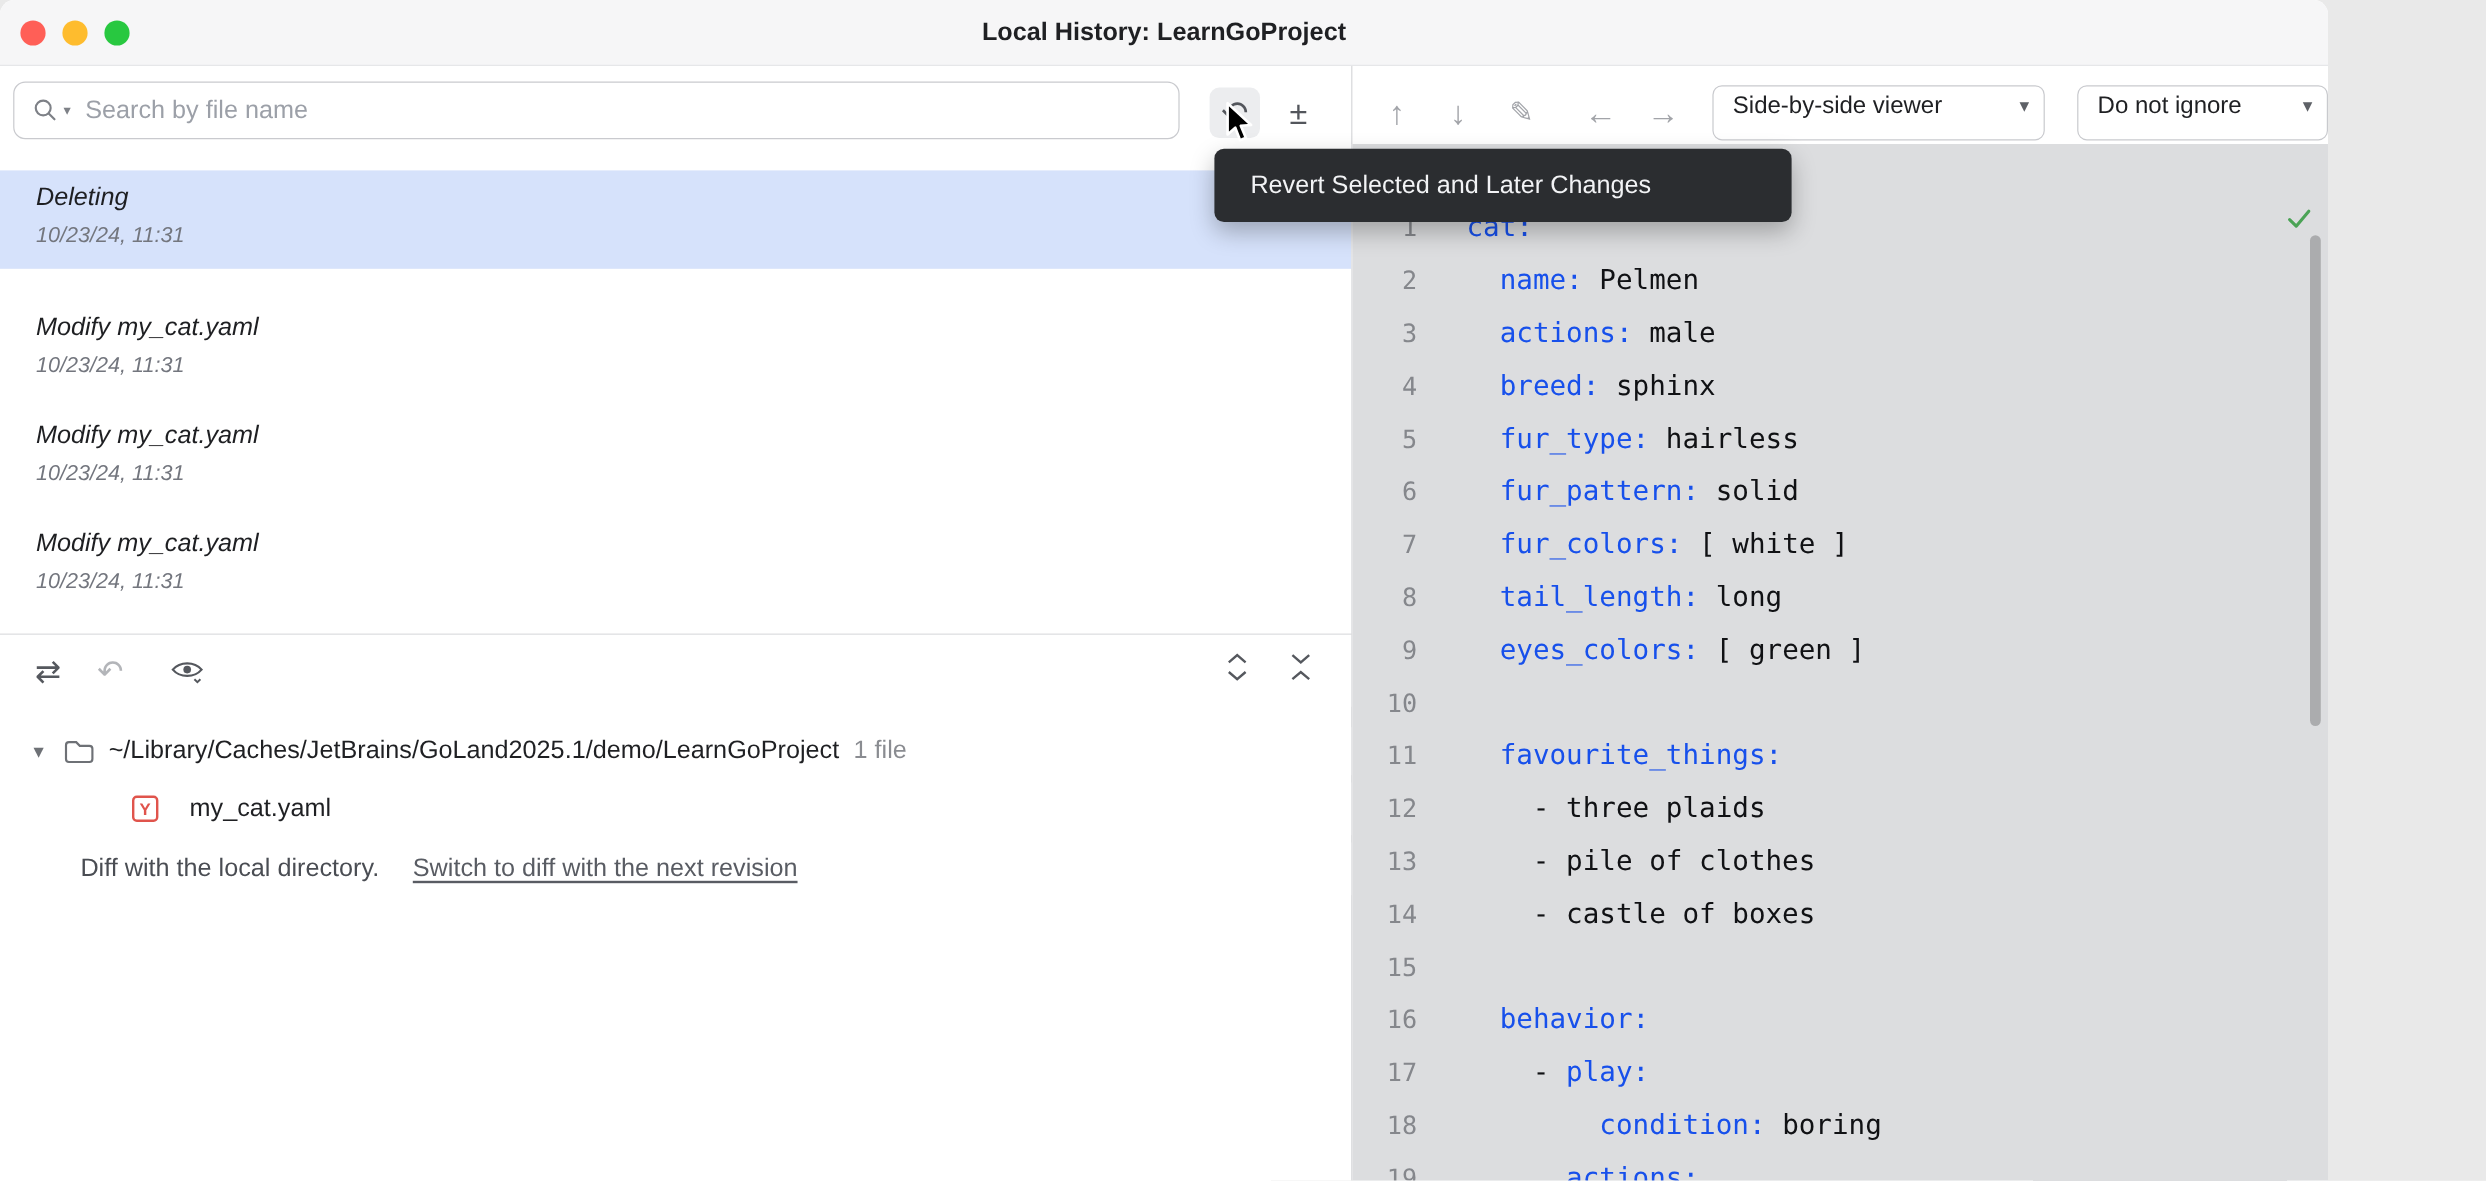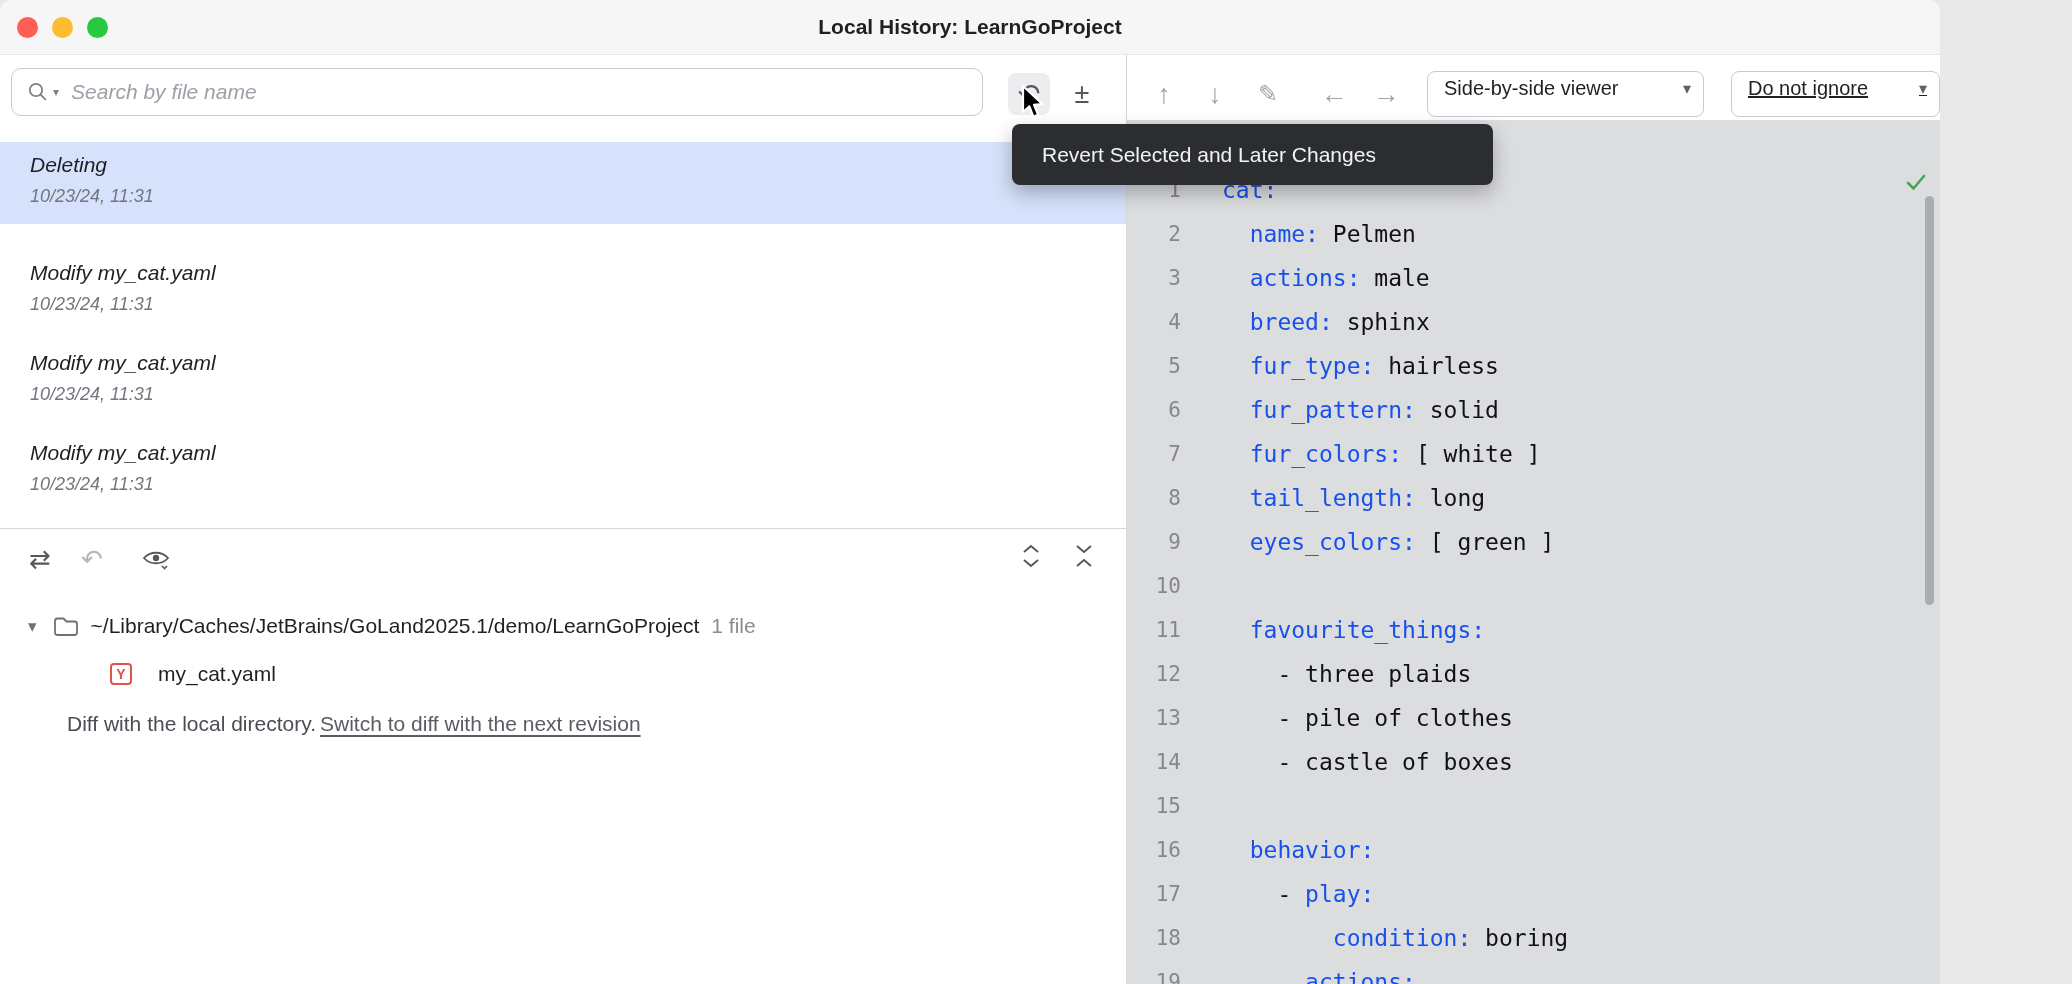--- a/index.html
+++ b/index.html
@@ -21,21 +21,21 @@
   .traffic{position:absolute;left:17px;top:17px;display:flex;gap:14px;}
   .tl{width:21px;height:21px;border-radius:50%;display:inline-block;}
   .tl.red{background:var(--tl-red);} .tl.yellow{background:var(--tl-yellow);} .tl.green{background:var(--tl-green);}
   #window-title{font-size:21px;font-weight:700;color:#1F2023;}
 
   
   #search-field{position:absolute;left:11px;top:68px;width:972px;height:48px;border:1px solid #C9CACE;
     border-radius:10px;display:flex;align-items:center;padding-left:14px;background:#fff;}
   #search-field .mag{display:flex;align-items:center;gap:3px;color:#7E8187;}
   #search-input{border:none;outline:none;flex:1;font-size:21px;color:#1F2023;background:transparent;
-    padding-left:12px;font-family:"Liberation Sans",sans-serif;font-style:italic;}
+    padding-left:12px;font-family:"Liberation Sans",sans-serif;}
   #search-input::placeholder{color:#9CA0A8;}
   .icon-btn{position:absolute;top:73px;width:42px;height:42px;display:flex;align-items:center;
     justify-content:center;font-size:27px;color:#53565C;border-radius:8px;cursor:default;}
   .icon-btn.hovered{background:#ECEDEF;}
   .icon-btn.dim{color:#A2A4A9;}
   .dropdown{position:absolute;top:71px;height:46px;border:1px solid #C9CACE;border-radius:8px;background:#fff;
     display:flex;align-items:center;justify-content:space-between;padding:0 12px 12px 16px;font-size:20px;color:#1F2023;}
   .dropdown .caret{color:#5E6167;font-size:16px;margin-left:10px;}
   #more-btn{position:absolute;left:2022px;top:76px;font-size:28px;color:#70737A;width:36px;height:36px;
     display:flex;align-items:center;justify-content:center;}
@@ -66,21 +66,21 @@
   #tree-chevron{font-size:17px;color:#6E7176;}
   #folder-icon{margin-left:16px;display:flex;}
   #tree-path{margin-left:12px;font-size:21px;color:#1F2023;}
   #file-count{margin-left:12px;font-size:21px;color:#8A8C91;}
   #tree-row-file{left:0;top:652px;width:1126px;height:44px;padding-left:110px;}
   #yaml-icon{width:22px;height:22px;border:2px solid #E0544C;border-radius:4px;color:#E0544C;
     font-size:14px;font-weight:700;display:flex;align-items:center;justify-content:center;}
   #file-name{margin-left:26px;font-size:21px;color:#1F2023;}
   #tree-row-note{left:0;top:702px;width:1126px;height:44px;padding-left:67px;}
   #diff-note{font-size:21px;color:#4A4D53;}
-  #diff-link{font-size:21px;color:#595C63;margin-left:4px;text-decoration:underline;text-underline-offset:4px;cursor:pointer;}
+  #diff-link{font-size:21px;color:#595C63;margin-left:28px;text-decoration:underline;text-underline-offset:4px;cursor:pointer;}
 
   
   #editor{position:absolute;left:1127px;top:120px;right:0;bottom:0;background:var(--editor-bg);overflow:hidden;}
   #editor-lines{padding-top:48px;font-family:"DejaVu Sans Mono","Liberation Mono",monospace;font-size:23px;}
   .code-line{display:flex;height:44px;align-items:center;}
   .ln{width:54px;text-align:right;color:#85878C;font-size:21px;flex-shrink:0;}
   .code{padding-left:41px;white-space:pre;}
   .seg-key{color:var(--yaml-key);}
   .seg-plain{color:#101114;}
   #check-icon{position:absolute;right:12px;top:50px;}
@@ -138,21 +138,21 @@
     <span>←</span>
   </div>
   <div class="icon-btn dim" style="left:1365px;">
     <span>→</span>
   </div>
 
   <div class="dropdown" style="left:1427px;width:277px;">
     <span>Side-by-side viewer</span>
     <span class="caret">▾</span>
   </div>
-  <div class="dropdown" style="left:1731px;width:209px;text-decoration:underline;">
+  <div class="dropdown" style="left:1731px;width:209px;">
     <span>Do not ignore</span>
     <span class="caret">▾</span>
   </div>
   <div id="more-btn">
     <span>›</span>
   </div>
 
   <div id="v-divider"></div>
 
   <div id="revision-list">

